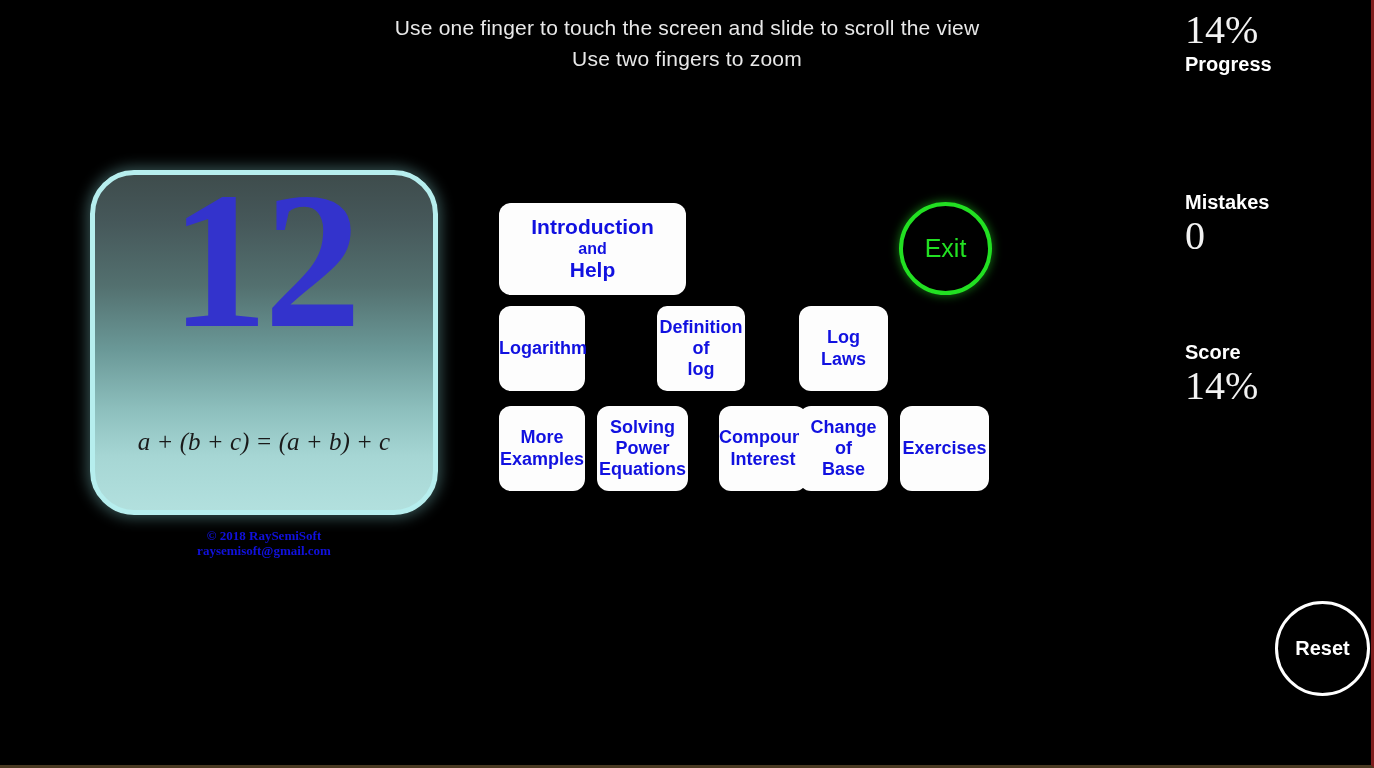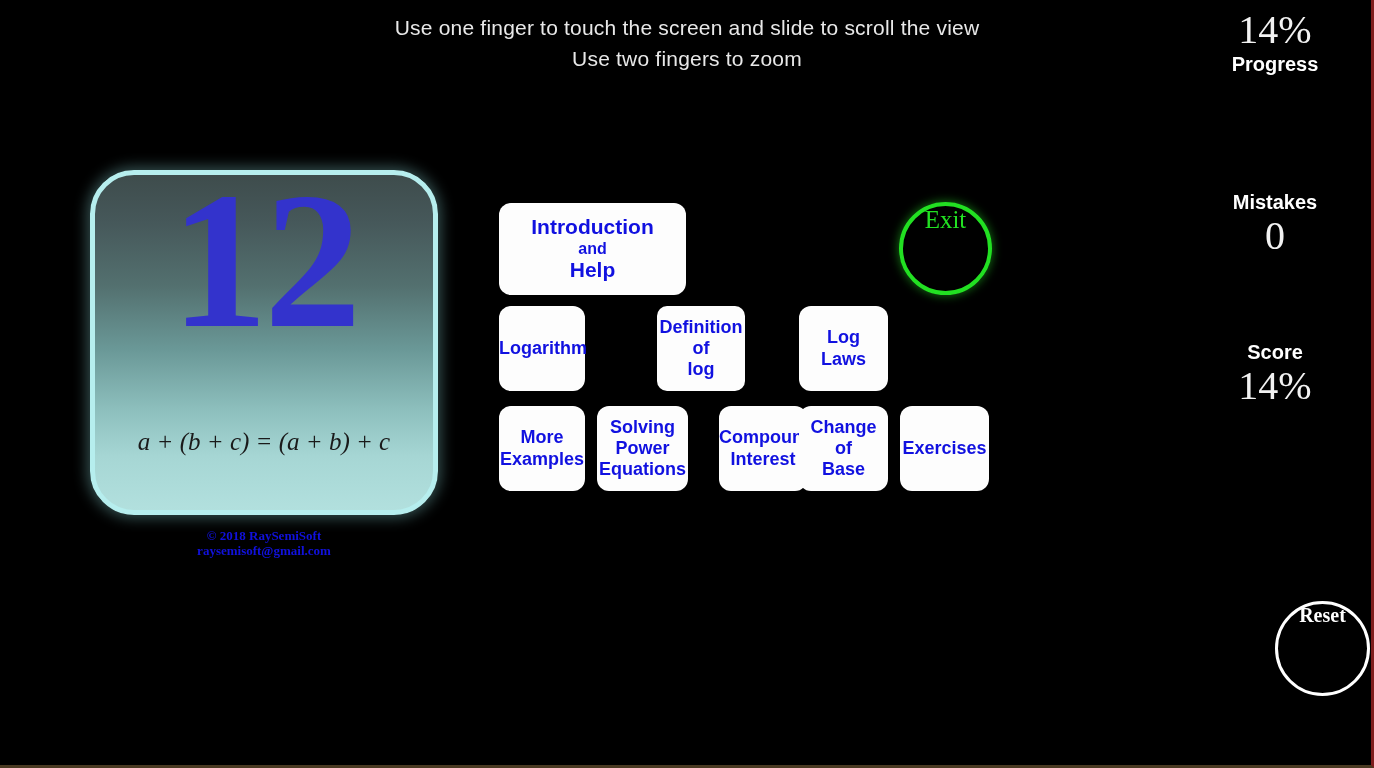--- a/index.html
+++ b/index.html
@@ -31,21 +31,21 @@
     line-height: 31px;
     letter-spacing: 0.2px;
   }
   #instructions div { font-weight: 400; }
 
   
   .stat {
     position: absolute;
     right: 6px;
     width: 180px;
-    text-align: center;
+    text-align: left;
     color: #ffffff;
   }
   .stat .value {
     font-family: "Liberation Serif", serif;
     font-size: 40px;
     line-height: 44px;
     color: #f2f2f2;
   }
   .stat .label {
     font-family: "Liberation Sans", sans-serif;
@@ -153,22 +153,23 @@
   #btn-solving-power { left: 597px; width: 91px; }
   #btn-compound      { left: 719px; width: 88px; }
   #btn-change-base   { left: 799px; width: 89px; }
   #btn-exercises     { left: 900px; width: 89px; }
 
   
   .circle-btn {
     position: absolute;
     border-radius: 50%;
     display: flex;
+    align-items: center;
     justify-content: center;
-    font-family: Liberation Serif, serif;
+    font-family: Liberation Sans, sans-serif;
     box-sizing: border-box;
     cursor: pointer;
   }
   #btn-exit {
     left: 899px; top: 202px;
     width: 93px; height: 93px;
     border: 4px solid #22e022;
     color: #22e022;
     font-size: 25px;
     font-weight: 400;

